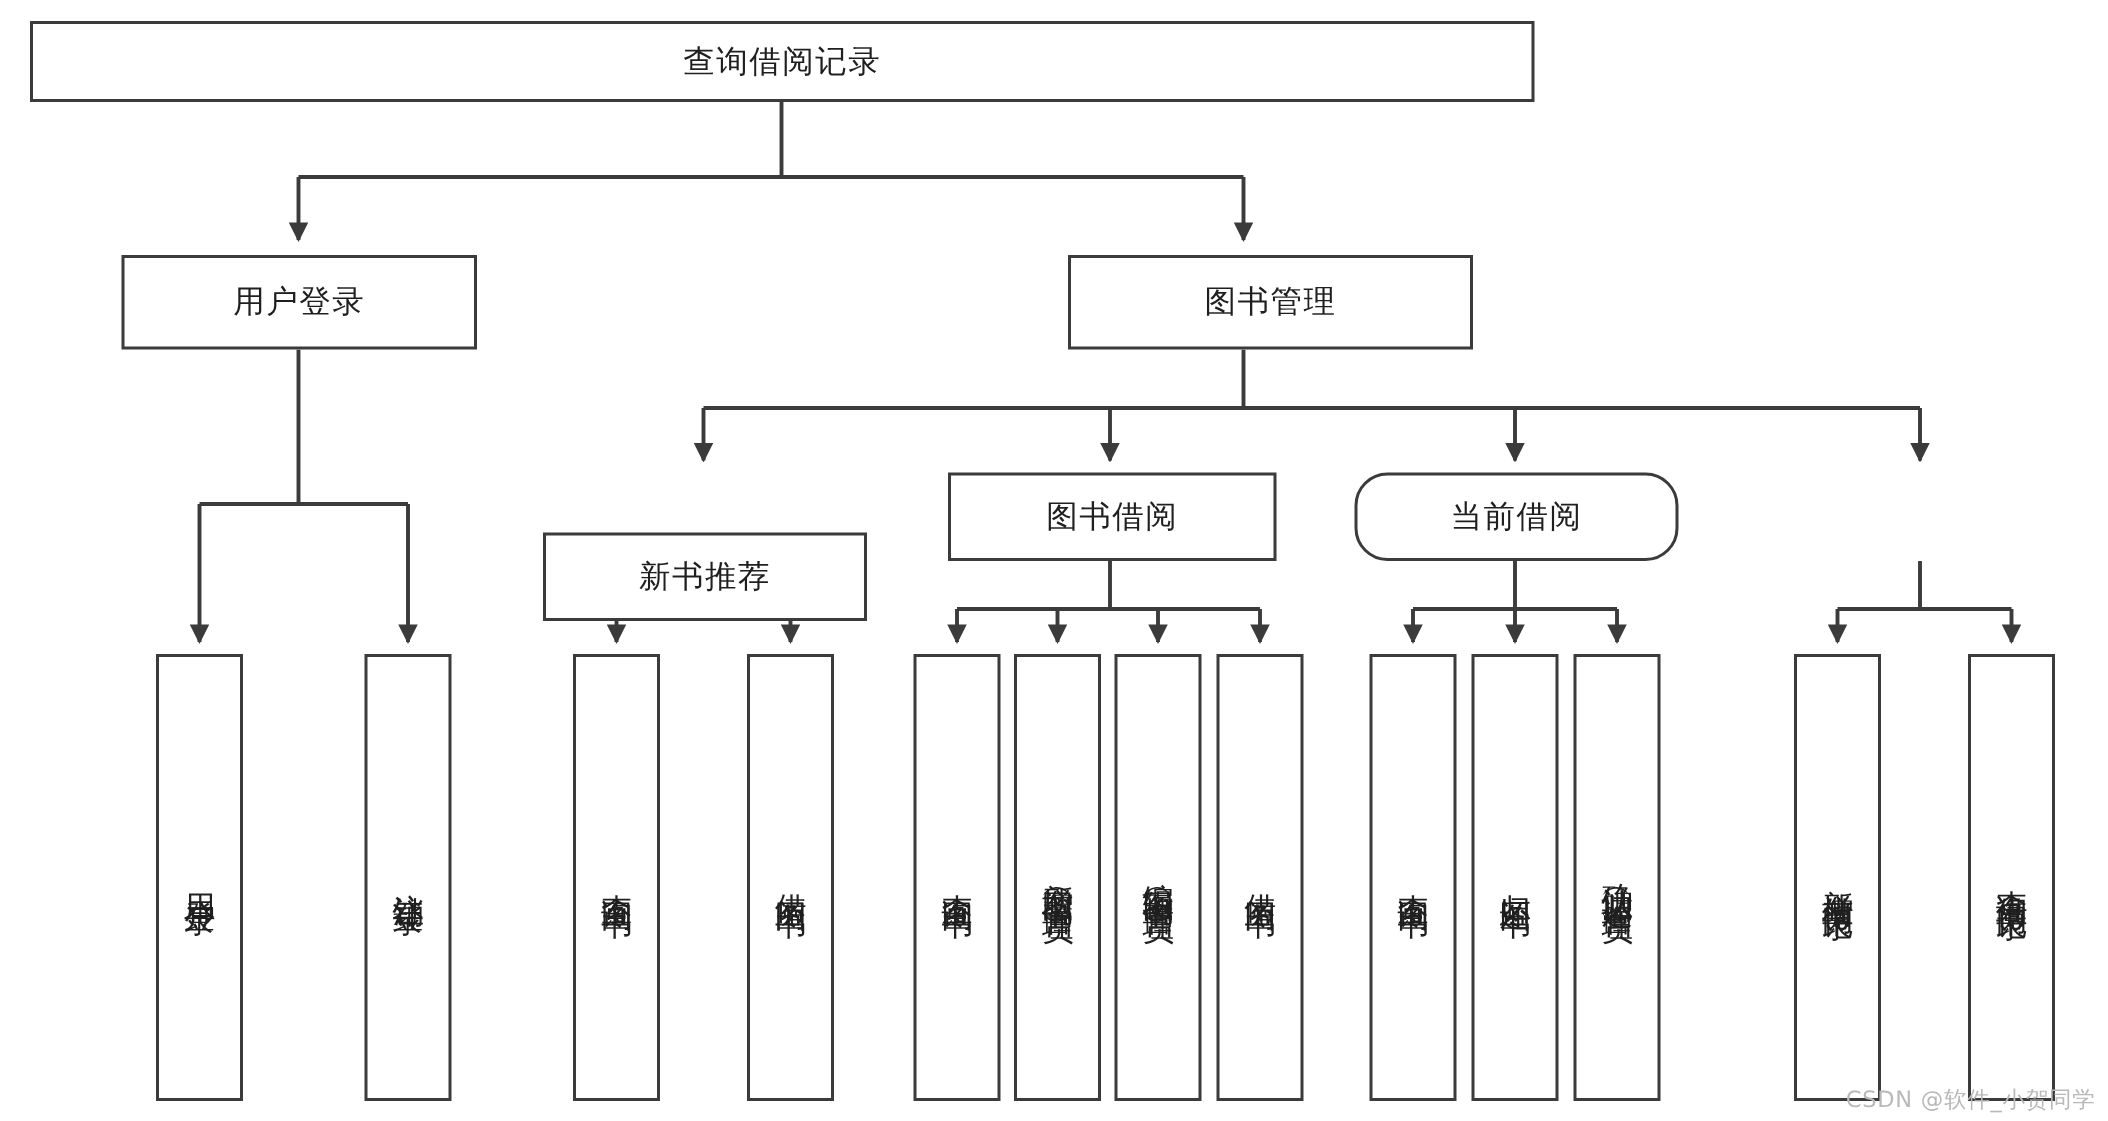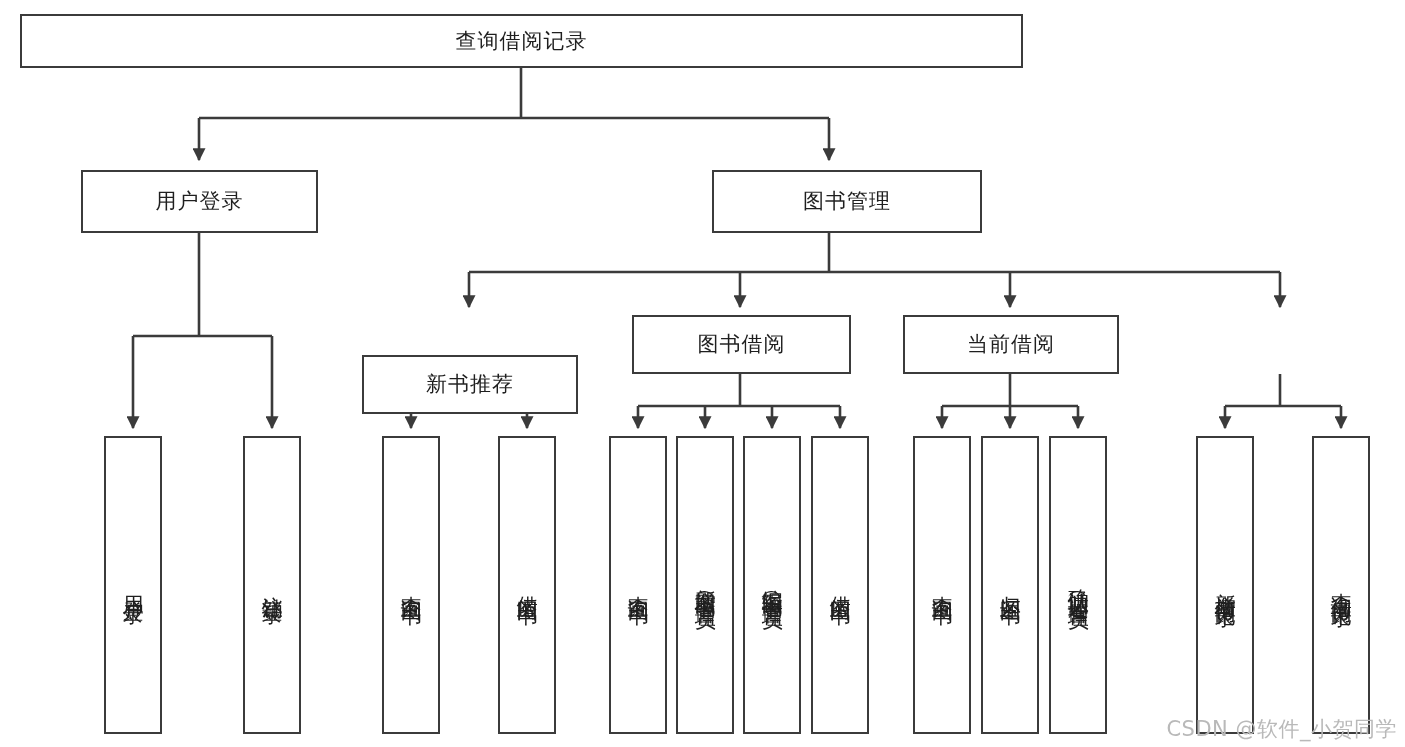--- a/index.html
+++ b/index.html
@@ -55,21 +55,21 @@
   .node.vert .vtext {
     writing-mode: vertical-rl;
     text-orientation: upright;
     display: block;
     white-space: nowrap;
   }
   .watermark {
     position: absolute;
     right: 8px;
     bottom: 4px;
-    font-size: 21px;
+    font-size: 15px;
     color: #b9b9b9;
     letter-spacing: 0.5px;
     white-space: nowrap;
   }
 </style>
 </head>
 <body>
 
 <div id="diagram">
 
@@ -133,21 +133,21 @@
   <div class="node horiz" style="left:712px; top:170px; width:270px; height:63px;">
     <span>图书管理</span>
   </div>
 
   <div class="node horiz" style="left:362px; top:315px; width:216px; height:59px;margin-top:40px;">
     <span>新书推荐</span>
   </div>
   <div class="node horiz" style="left:632px; top:315px; width:219px; height:59px;">
     <span>图书借阅</span>
   </div>
-  <div class="node horiz" style="left:903px; top:315px; width:216px; height:59px;">
+  <div class="node horiz" style="left:903px; top:315px; width:216px; height:59px;border-radius:22px;">
     <span>当前借阅</span>
   </div>
 
   <div class="node vert" style="left:104px; top:436px; width:58px; height:298px;">
     <span class="vtext">用户登录</span>
   </div>
   <div class="node vert" style="left:243px; top:436px; width:58px; height:298px;">
     <span class="vtext">注销登录</span>
   </div>
 

